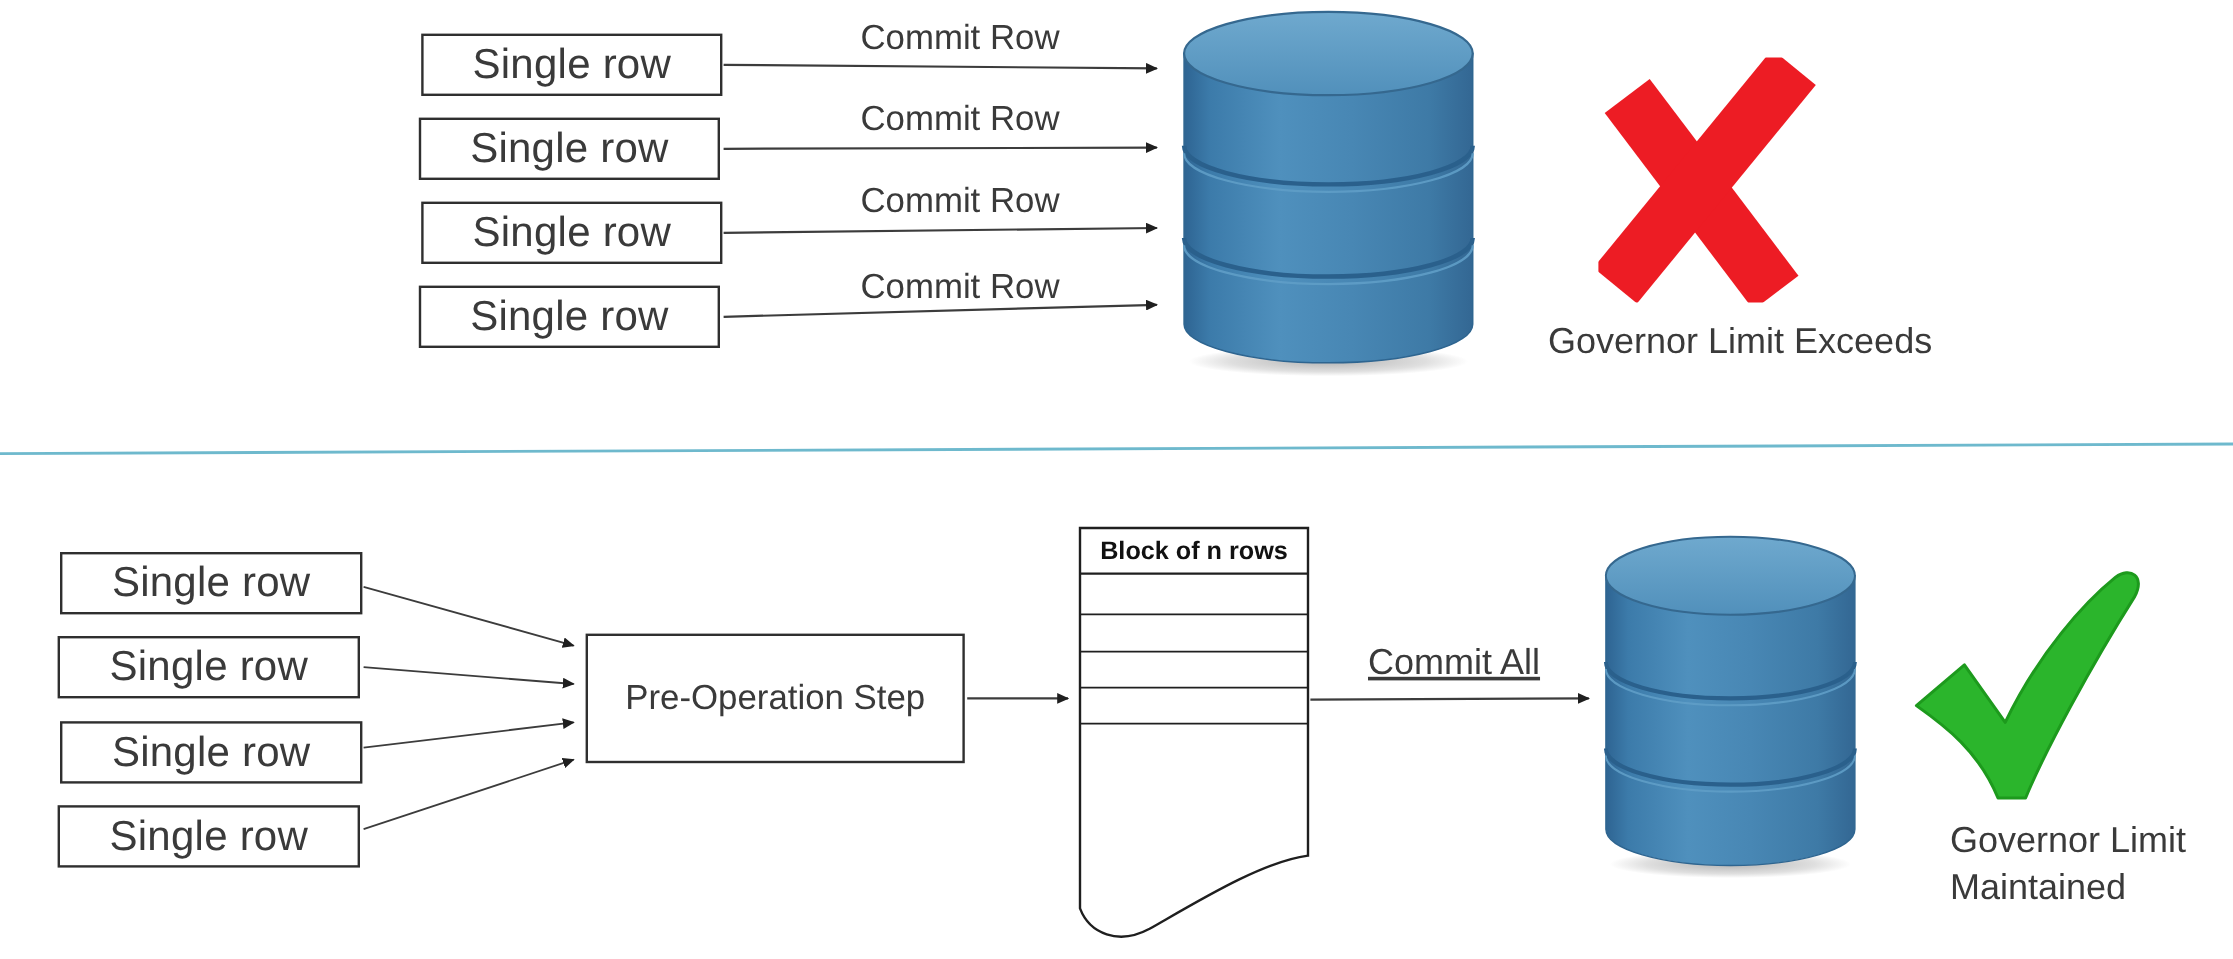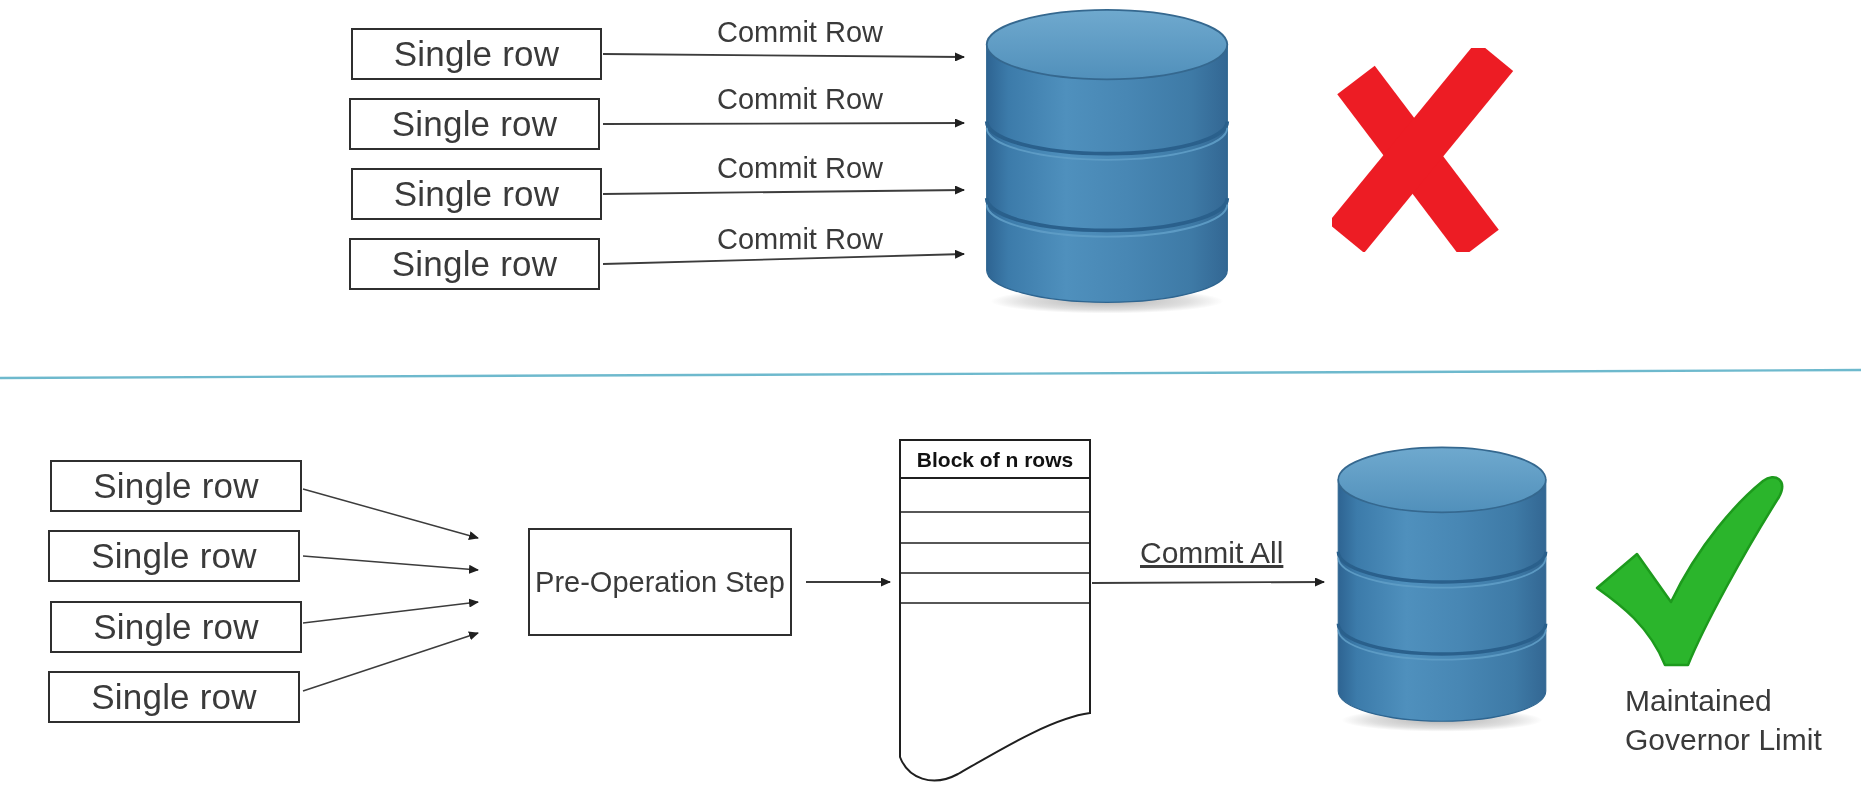--- a/index.html
+++ b/index.html
@@ -113,41 +113,42 @@
     <use href="#cyl"></use>
   </svg>
 
   <svg class="abs" style="left:1332px; top:48px;" width="216" height="204" viewBox="0 0 216 204">
     <g stroke="#ED1C24" stroke-width="47" stroke-linecap="butt">
       <line x1="24" y1="32" x2="148" y2="196"></line>
       <line x1="163" y1="8" x2="14" y2="190"></line>
     </g>
   </svg>
 
+  <div class="lbl" style="left:1253px; top:268px; font-size:30px;">Governor Limit Exceeds</div>
 
   <div class="box" style="left:50px; top:460px; width:252px; height:52px;">Single row</div>
   <div class="box" style="left:48px; top:530px; width:252px; height:52px;">Single row</div>
   <div class="box" style="left:50px; top:601px; width:252px; height:52px;">Single row</div>
   <div class="box" style="left:48px; top:671px; width:252px; height:52px;">Single row</div>
 
-  <div class="preop" style="left:488px; top:528px; width:264px; height:108px;margin-left:40px;">
+  <div class="preop" style="left:488px; top:528px; width:316px; height:108px;">
     <div>Pre-Operation Step</div>
   </div>
 
   <div class="block-header" style="left:902px; top:447px; width:186px;">Block of n rows</div>
 
   <div class="lbl" style="left:1103px; top:536px; font-size:30px;text-decoration:underline;">Commit All</div>
 
   <svg class="abs" style="left:1335px; top:438px;" width="214" height="296" viewBox="0 0 200 255" preserveAspectRatio="none">
     <use href="#cyl"></use>
   </svg>
 
   <svg class="abs" style="left:1585px; top:468px;" width="212" height="202" viewBox="0 0 212 202">
     <path d="M12,120 L52,86 L86,134 C114,76 152,34 178,13 C190,4 203,12 194,29
              C158,86 119,158 103,197 L80,197 C64,158 36,137 12,120 Z" fill="#2BB52C" stroke="#1D9A1D" stroke-width="2.5" stroke-linejoin="round"></path>
   </svg>
 
   <div class="lbl" style="left:1588px; top:681px; font-size:30px; line-height:39px;">
+    <div>Governor Limit</div>
     <div>Maintained</div>
-    <div>Governor Limit</div>
   </div>
 
 </div>
 
 </body></html>

